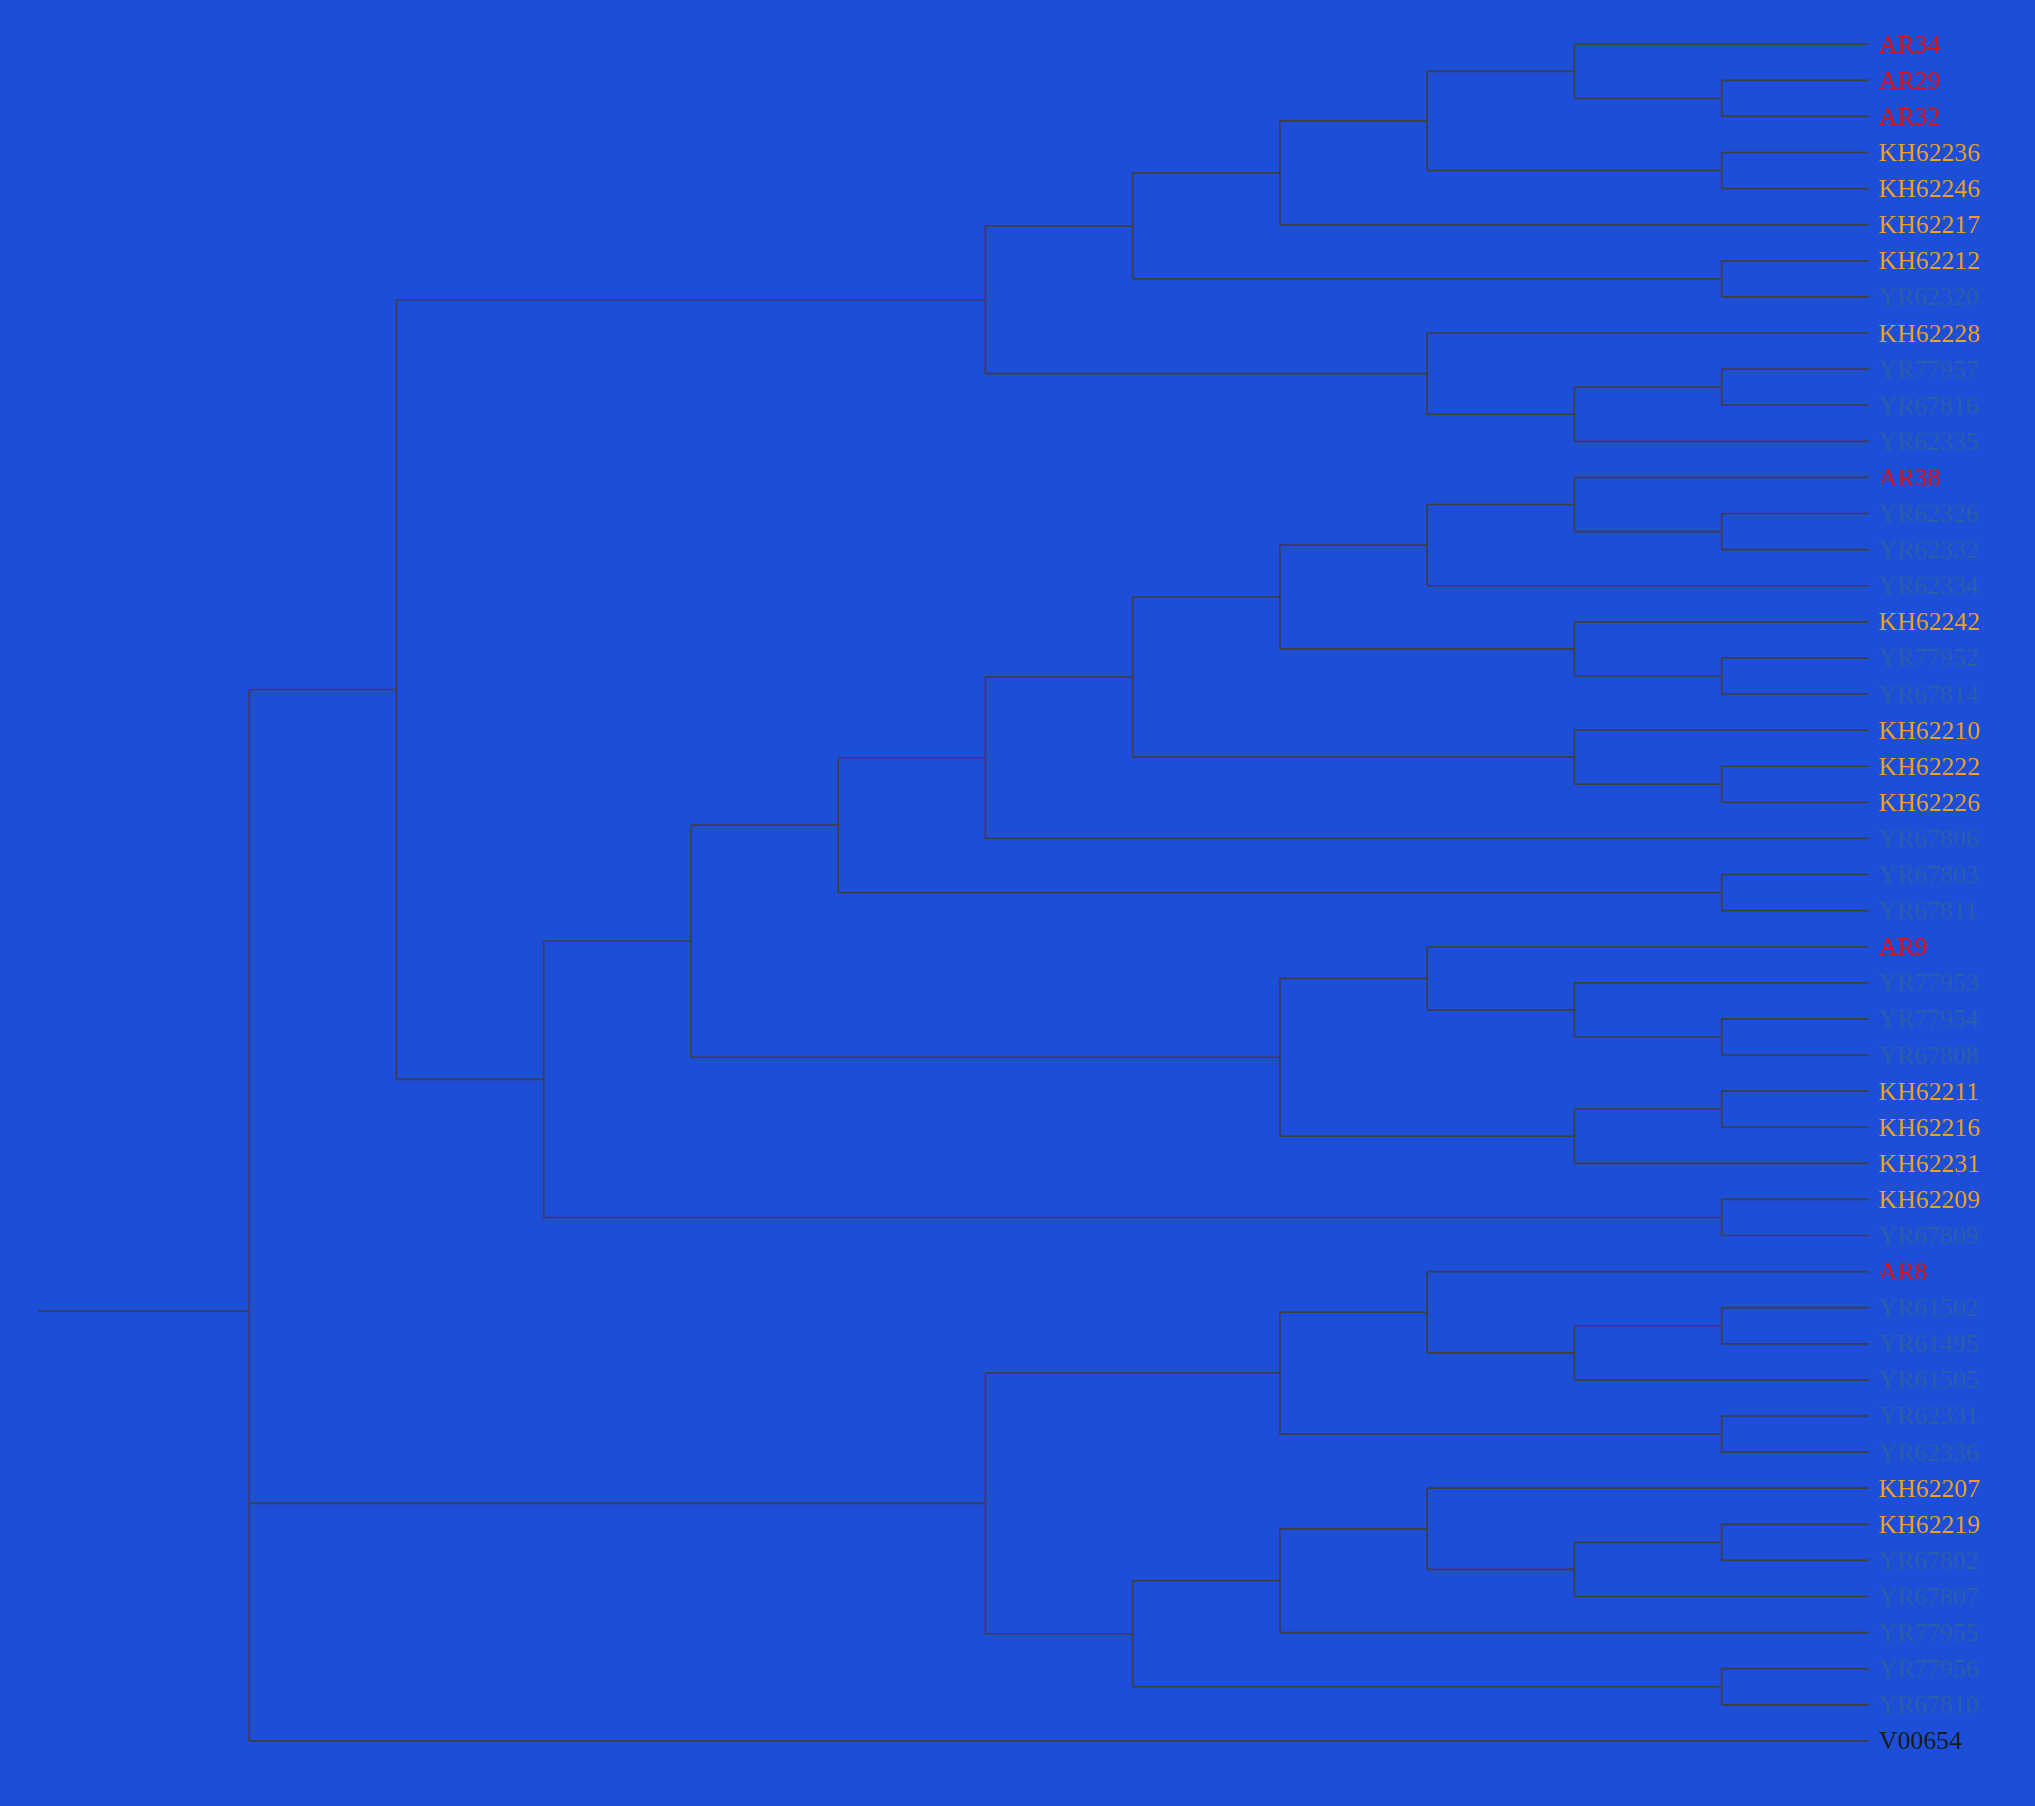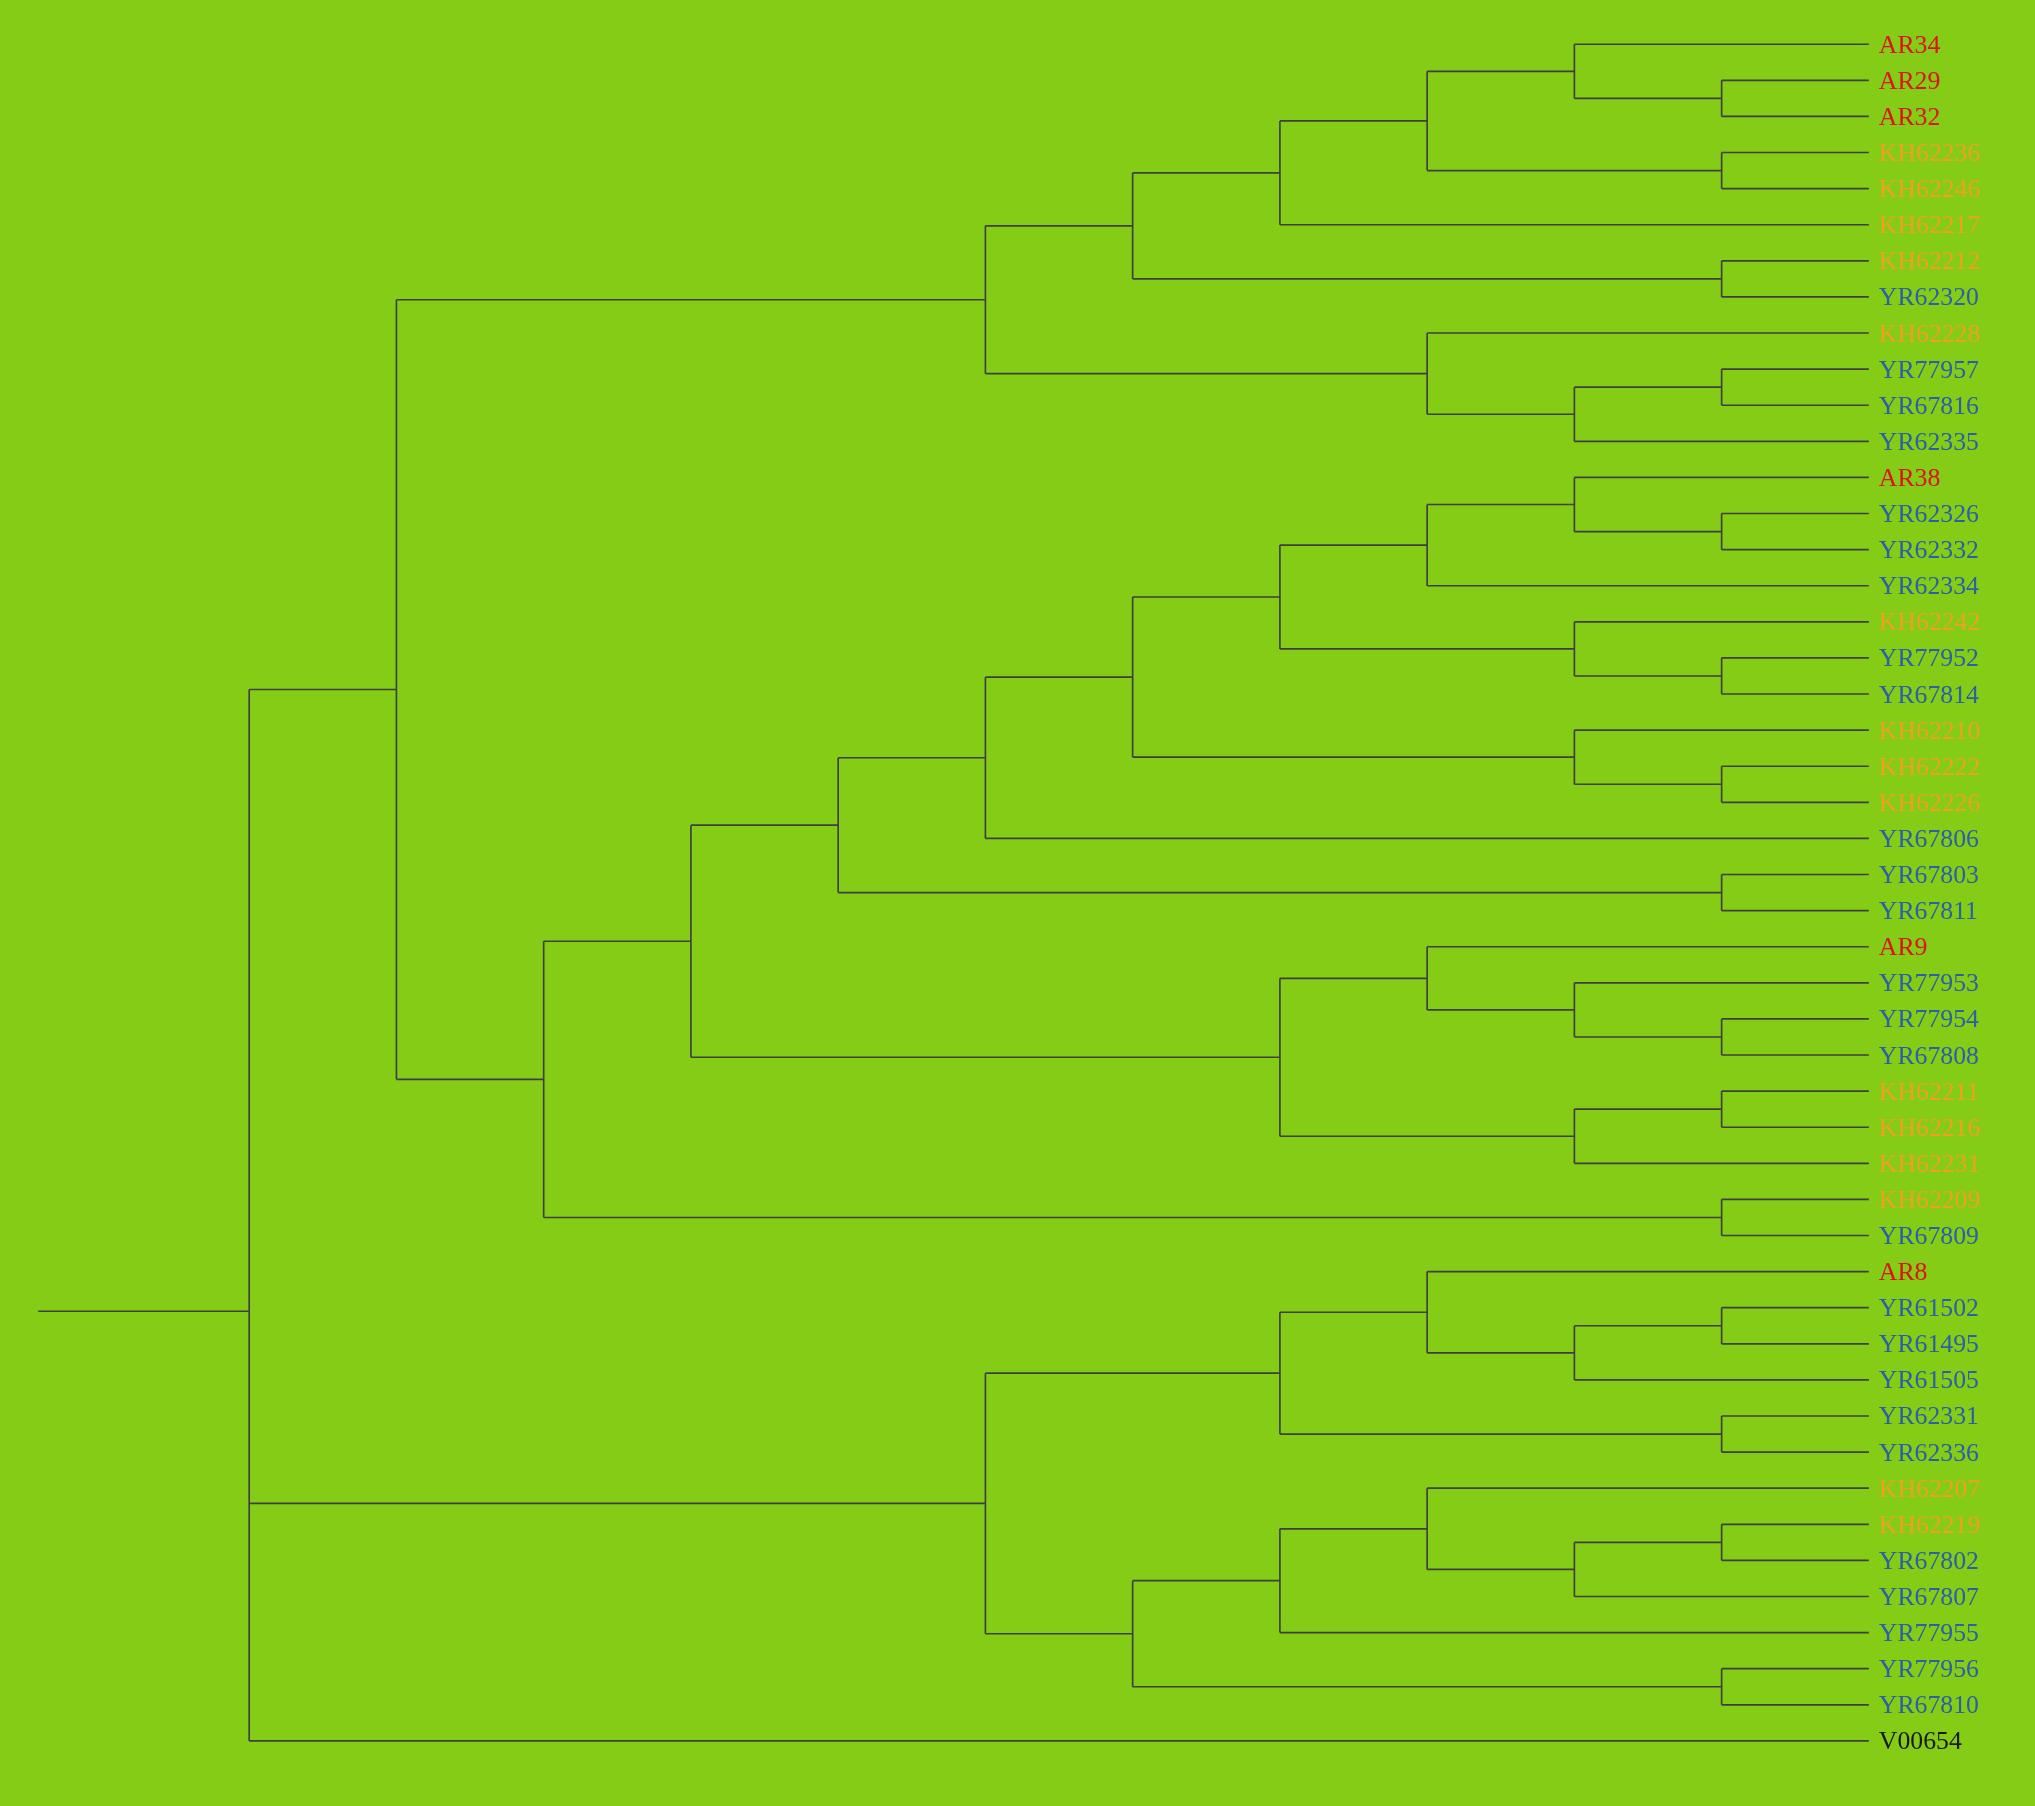--- a/index.html
+++ b/index.html
@@ -7,21 +7,21 @@
     padding: 0;
     background: #ffffff;
     width: 2035px;
     height: 1807px;
     font-family: "Liberation Serif", "DejaVu Serif", serif;
   }
   #figure-wrap {
     position: relative;
     width: 2035px;
     height: 1807px;
-    background: #84cc16;
+    background: #1d4ed8;
     overflow: hidden;
   }
   svg { display: block; }
   .leaf-label {
     font-family: "Liberation Serif", "DejaVu Serif", serif;
     font-size: 31px;
   }
 </style>
 </head>
 <body>

